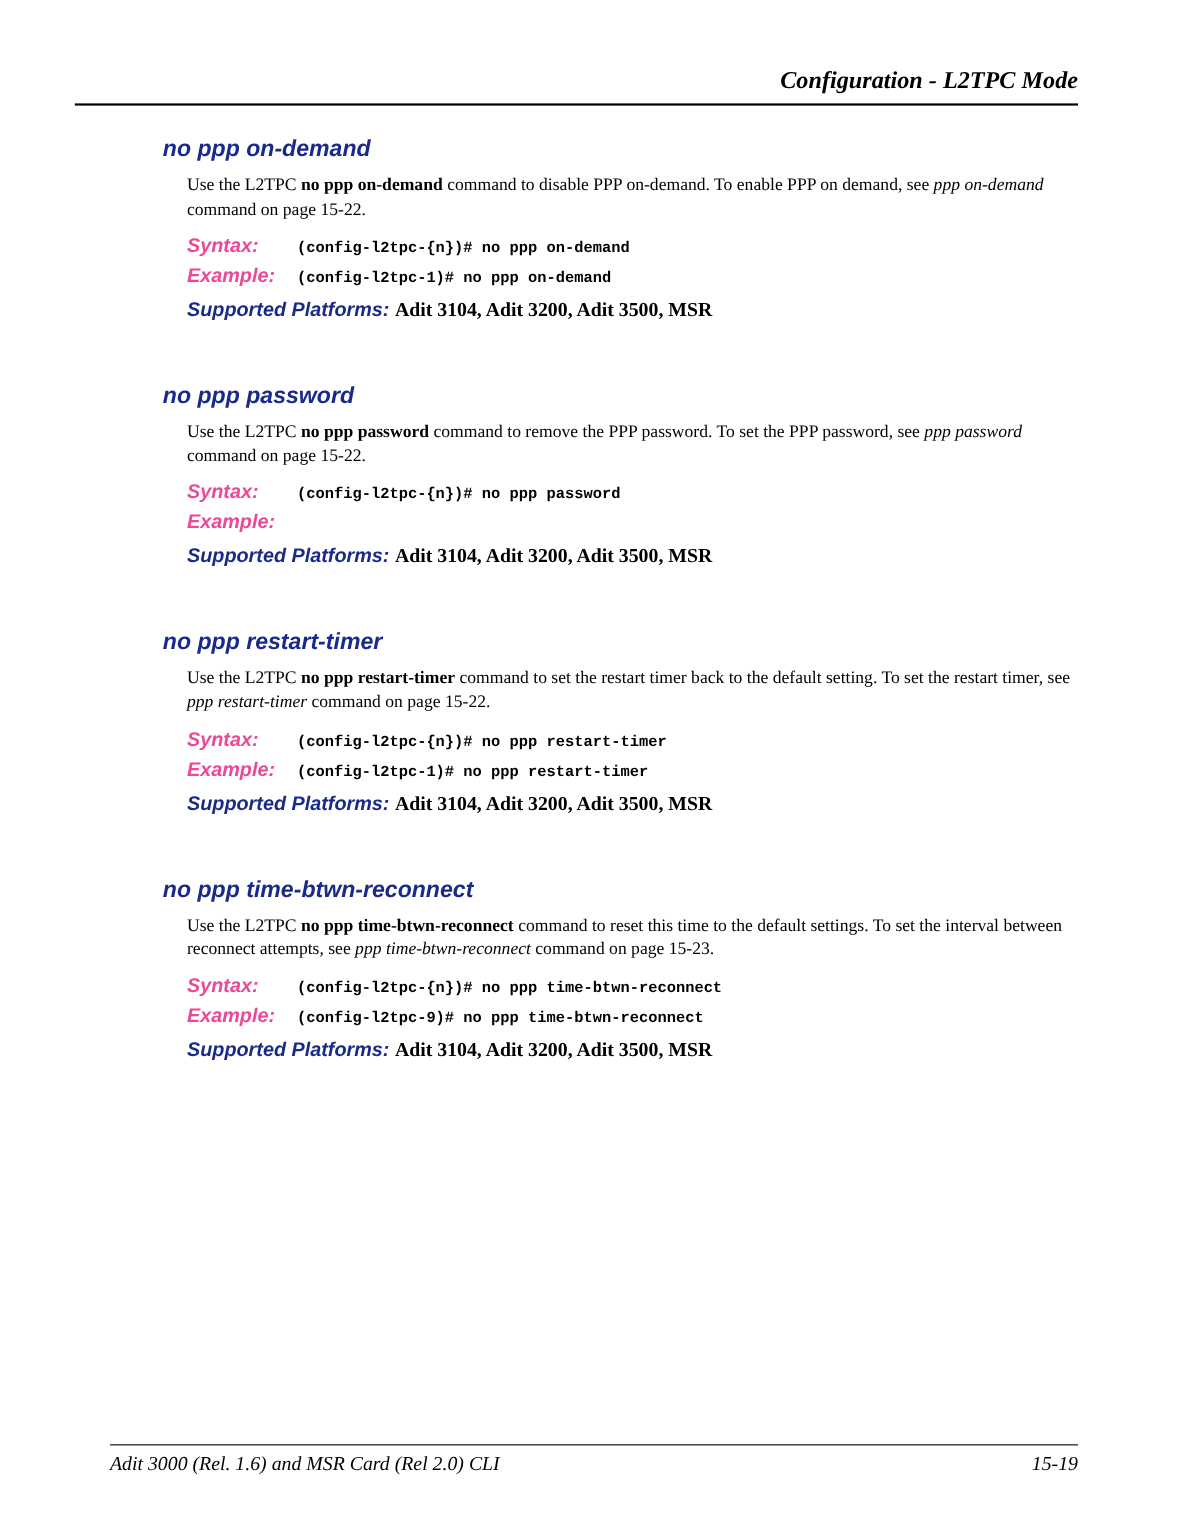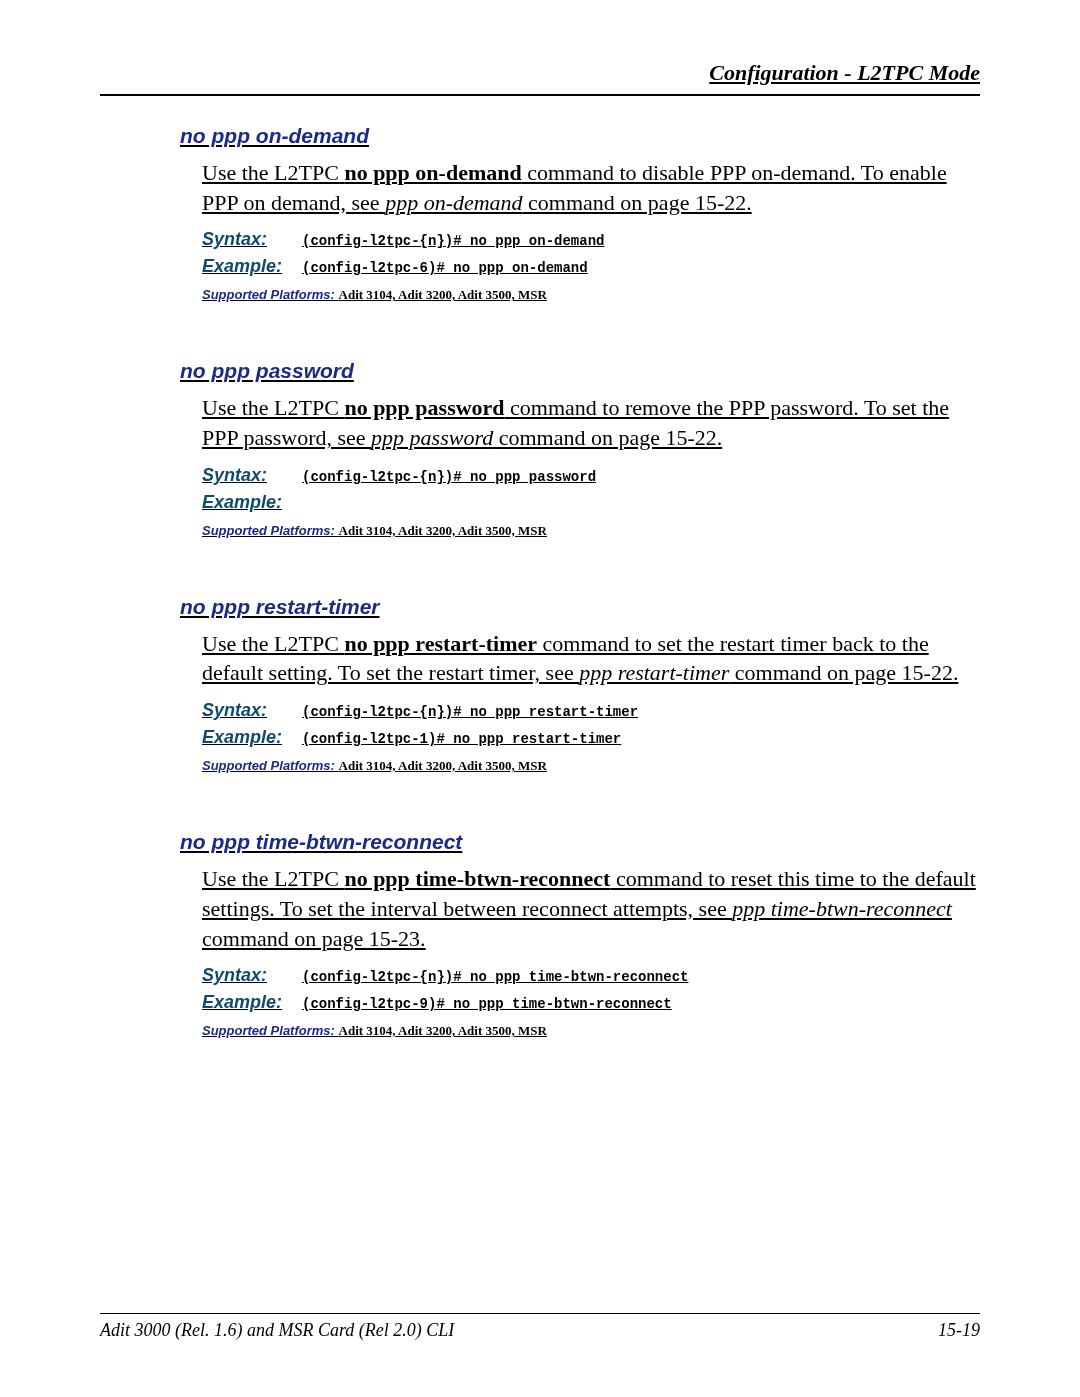--- a/index.html
+++ b/index.html
@@ -4,25 +4,24 @@
 <style>
   body {
     margin: 0;
     padding: 0;
     background: #fff;
     font-family: "Times New Roman", Times, serif;
     color: #000;
     width: 1080px;
   }
   .page {
-    padding: 60px 100px 40px 100px;
+    padding: 60px 100px 40px 68px;
     box-sizing: border-box;
     min-height: 1397px;
     position: relative;
-    text-decoration: underline;
   }
   .running-header {
     text-align: right;
     font-size: 22px;
     font-weight: bold;
     font-style: italic;
     margin-bottom: 8px;
   }
   .rule {
     border: none;
@@ -35,55 +34,55 @@
   }
   .section-title {
     color: #1a2a8a;
     font-family: Arial, Helvetica, sans-serif;
     font-weight: bold;
     font-style: italic;
     font-size: 21px;
     margin: 0 0 10px 0;
   }
   .body-text {
-    font-size: 22px;
+    font-size: 16px;
     line-height: 1.35;
     margin: 0 0 12px 0;
     padding-left: 22px;
   }
   .body-text .cmd-bold {
     font-weight: bold;
   }
   .body-text .ref-italic {
     font-style: italic;
   }
   .field-row {
     padding-left: 22px;
     margin: 6px 0;
     font-size: 18px;
     display: flex;
     align-items: baseline;
   }
   .field-label {
-    color: #0c4a6e;
+    color: #ec4899;
     font-family: Arial, Helvetica, sans-serif;
     font-weight: bold;
     font-style: italic;
     width: 100px;
     flex-shrink: 0;
   }
   .code {
     font-family: "Courier New", Courier, monospace;
     font-weight: bold;
     font-size: 14px;
   }
   .platforms-row {
     padding-left: 22px;
     margin: 10px 0 0 0;
-    font-size: 13px;
+    font-size: 18px;
   }
   .platforms-label {
     color: #1a2a8a;
     font-family: Arial, Helvetica, sans-serif;
     font-weight: bold;
     font-style: italic;
   }
   .platforms-value {
     font-weight: bold;
     font-family: "Times New Roman", Times, serif;
@@ -118,21 +117,21 @@
     <h3 class="section-title">no ppp on-demand</h3>
     <p class="body-text">
       <span>Use the L2TPC </span><span class="cmd-bold">no ppp on-demand</span><span> command to disable PPP on-demand. To enable PPP on demand, see </span><span class="ref-italic">ppp on-demand</span><span> command on page 15-22.</span>
     </p>
     <div class="field-row">
       <span class="field-label">Syntax:</span>
       <span class="code">(config-l2tpc-{n})# no ppp on-demand</span>
     </div>
     <div class="field-row">
       <span class="field-label">Example:</span>
-      <span class="code">(config-l2tpc-6)# no ppp on-demand</span>
+      <span class="code">(config-l2tpc-1)# no ppp on-demand</span>
     </div>
     <div class="platforms-row">
       <span class="platforms-label">Supported Platforms:  </span><span class="platforms-value">Adit 3104, Adit 3200, Adit 3500, MSR</span>
     </div>
   </div>
 
   <div class="section">
     <h3 class="section-title">no ppp password</h3>
     <p class="body-text">
       <span>Use the L2TPC </span><span class="cmd-bold">no ppp password</span><span> command to remove the PPP password. To set the PPP password, see </span><span class="ref-italic">ppp password</span><span> command on page 15-22.</span>

